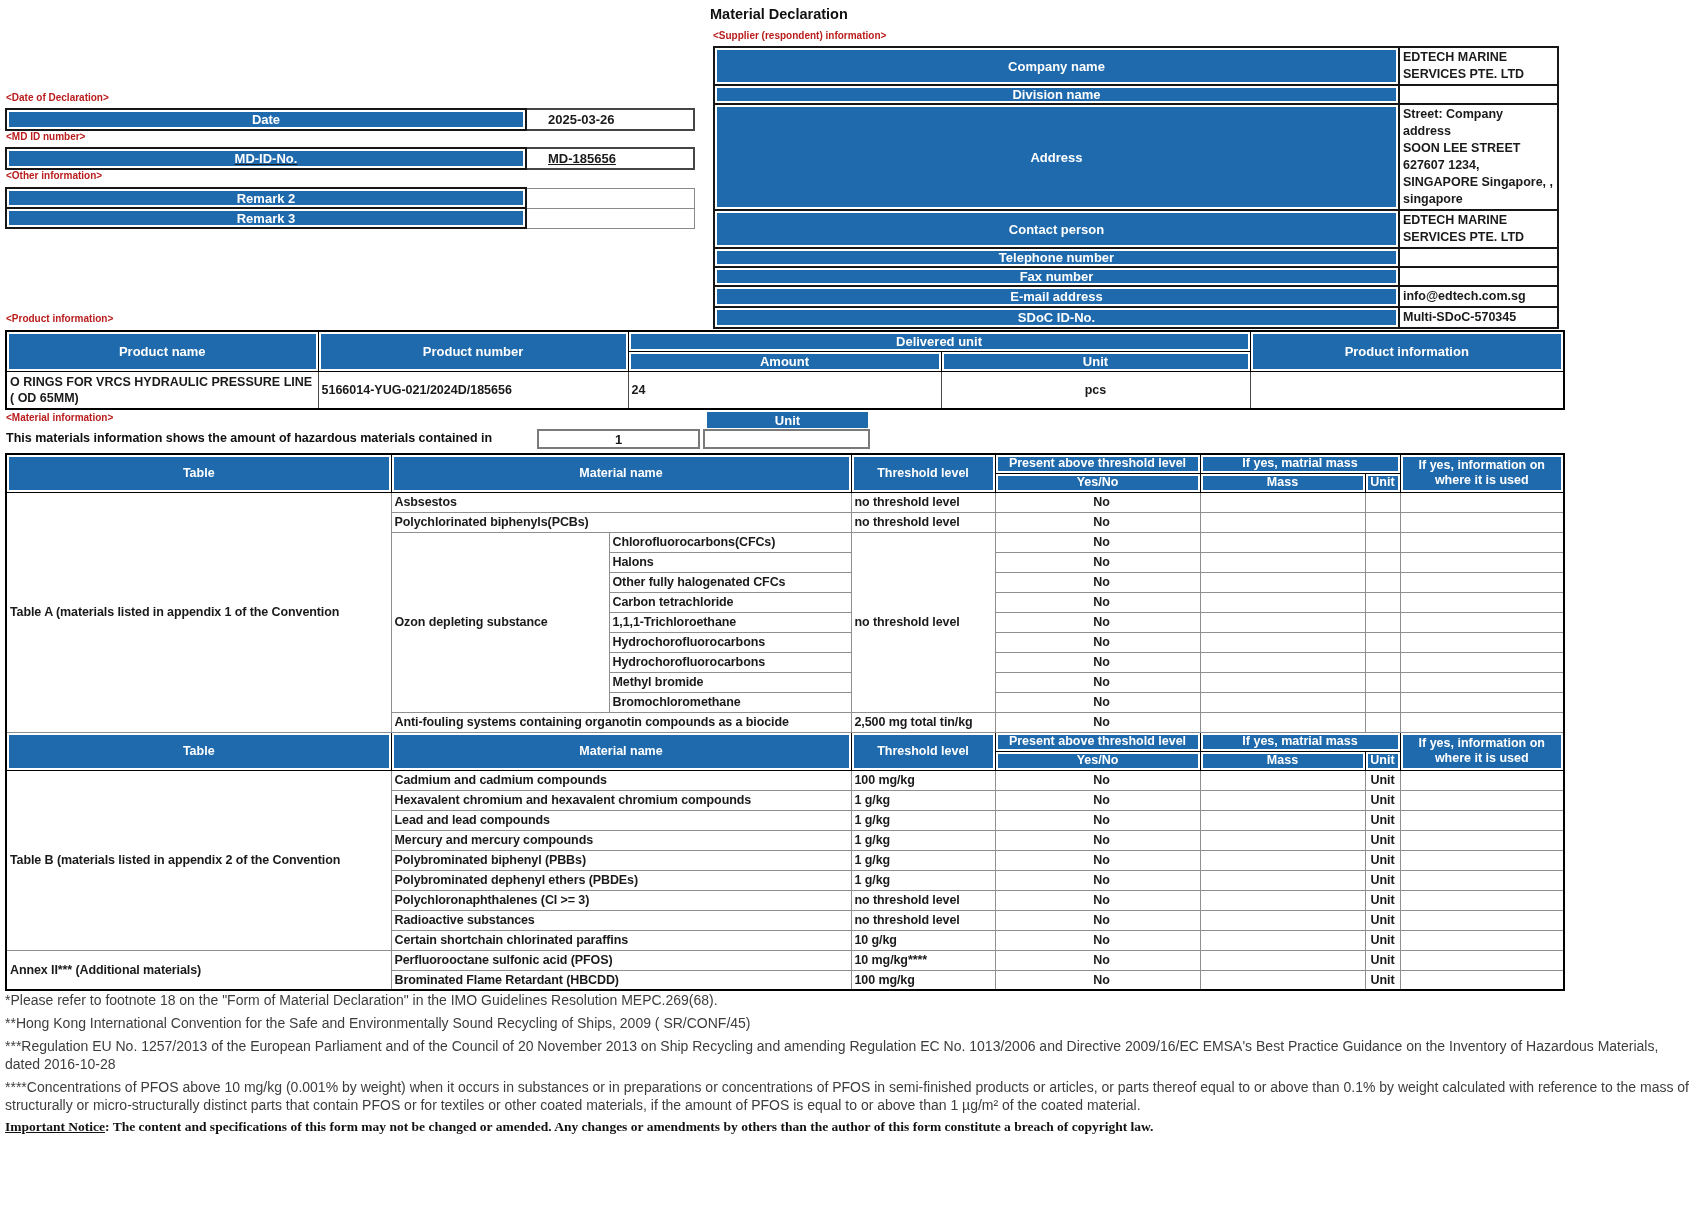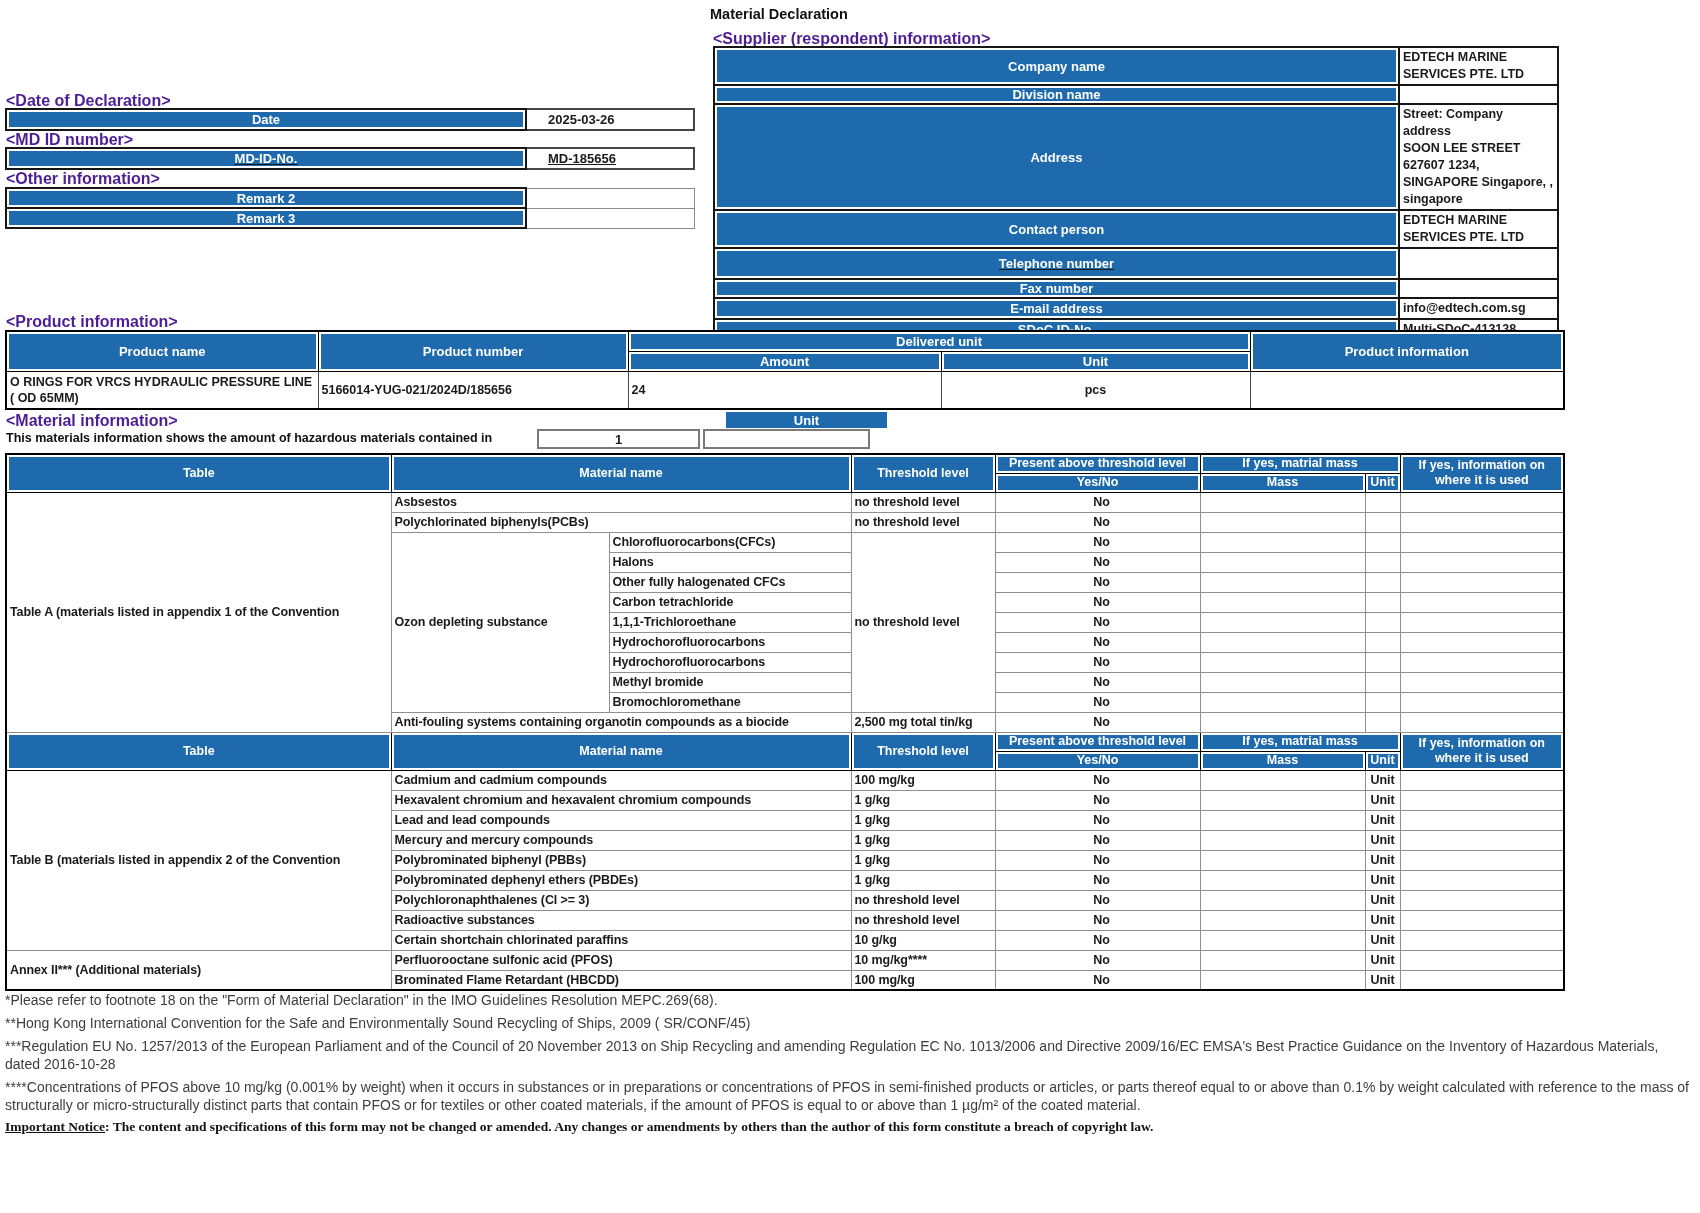--- a/index.html
+++ b/index.html
@@ -3,29 +3,29 @@
 <meta charset="utf-8">
 <style>
   :root { --blue:#1f6aad; }
   * { box-sizing:border-box; }
   html,body { margin:0; padding:0; }
   body {
     width:1700px; height:1213px; position:relative; overflow:hidden;
     background:#fff; color:#1a1a1a;
     font-family:"Liberation Sans", sans-serif;
   }
-  .sec-label { position:absolute; font-weight:bold; font-size:16px; color:#4c1d95; white-space:nowrap; }
+  .sec-label { position:absolute; font-weight:bold; font-size:10px; color:#b91c1c; white-space:nowrap; }
   #form-title { position:absolute; left:710px; top:6px; font-size:14.5px; font-weight:bold; color:#111; }
 
   
   .hfill {
     background:var(--blue);
     box-shadow: inset 0 0 0 2px #fff;
     color:#fff; font-weight:bold; text-align:center; vertical-align:middle;
-    font-size:13px; line-height:15px;margin-left:19px;
+    font-size:13px; line-height:15px;
   }
 
   table { border-collapse:collapse; table-layout:fixed; }
 
   
   #supplier-table { position:absolute; left:713px; top:46px; width:846px; }
   #supplier-table td { border:2px solid #161616; overflow:hidden; }
   #supplier-table td.val { font-weight:bold; font-size:12.5px; line-height:17px; padding:1px 3px; vertical-align:middle; }
 
   
@@ -99,35 +99,35 @@
 SOON LEE STREET
 627607 1234,
 SINGAPORE Singapore, ,
 singapore</td>
       </tr>
       <tr style="height: 38px;">
         <td class="hfill lbl">Contact person</td>
         <td class="val pre">EDTECH MARINE
 SERVICES PTE. LTD</td>
       </tr>
-      <tr style="height: 31px; text-decoration: underline;">
+      <tr style="height: 19px;">
         <td class="hfill lbl">Telephone number</td>
         <td class="val pre"></td>
       </tr>
       <tr style="height: 19px;">
         <td class="hfill lbl">Fax number</td>
         <td class="val pre"></td>
       </tr>
       <tr style="height: 19px;">
         <td class="hfill lbl">E-mail address</td>
         <td class="val pre">info@edtech.com.sg</td>
       </tr>
       <tr style="height: 20px;">
         <td class="hfill lbl">SDoC ID-No.</td>
-        <td class="val pre">Multi-SDoC-413138</td>
+        <td class="val pre">Multi-SDoC-570345</td>
       </tr>
     </tbody>
 </table>
 
 <table class="mini" style="top:108px;">
   <colgroup>
       <col style="width:520px">
       <col style="width:168px">
     </colgroup>
   <tbody>

